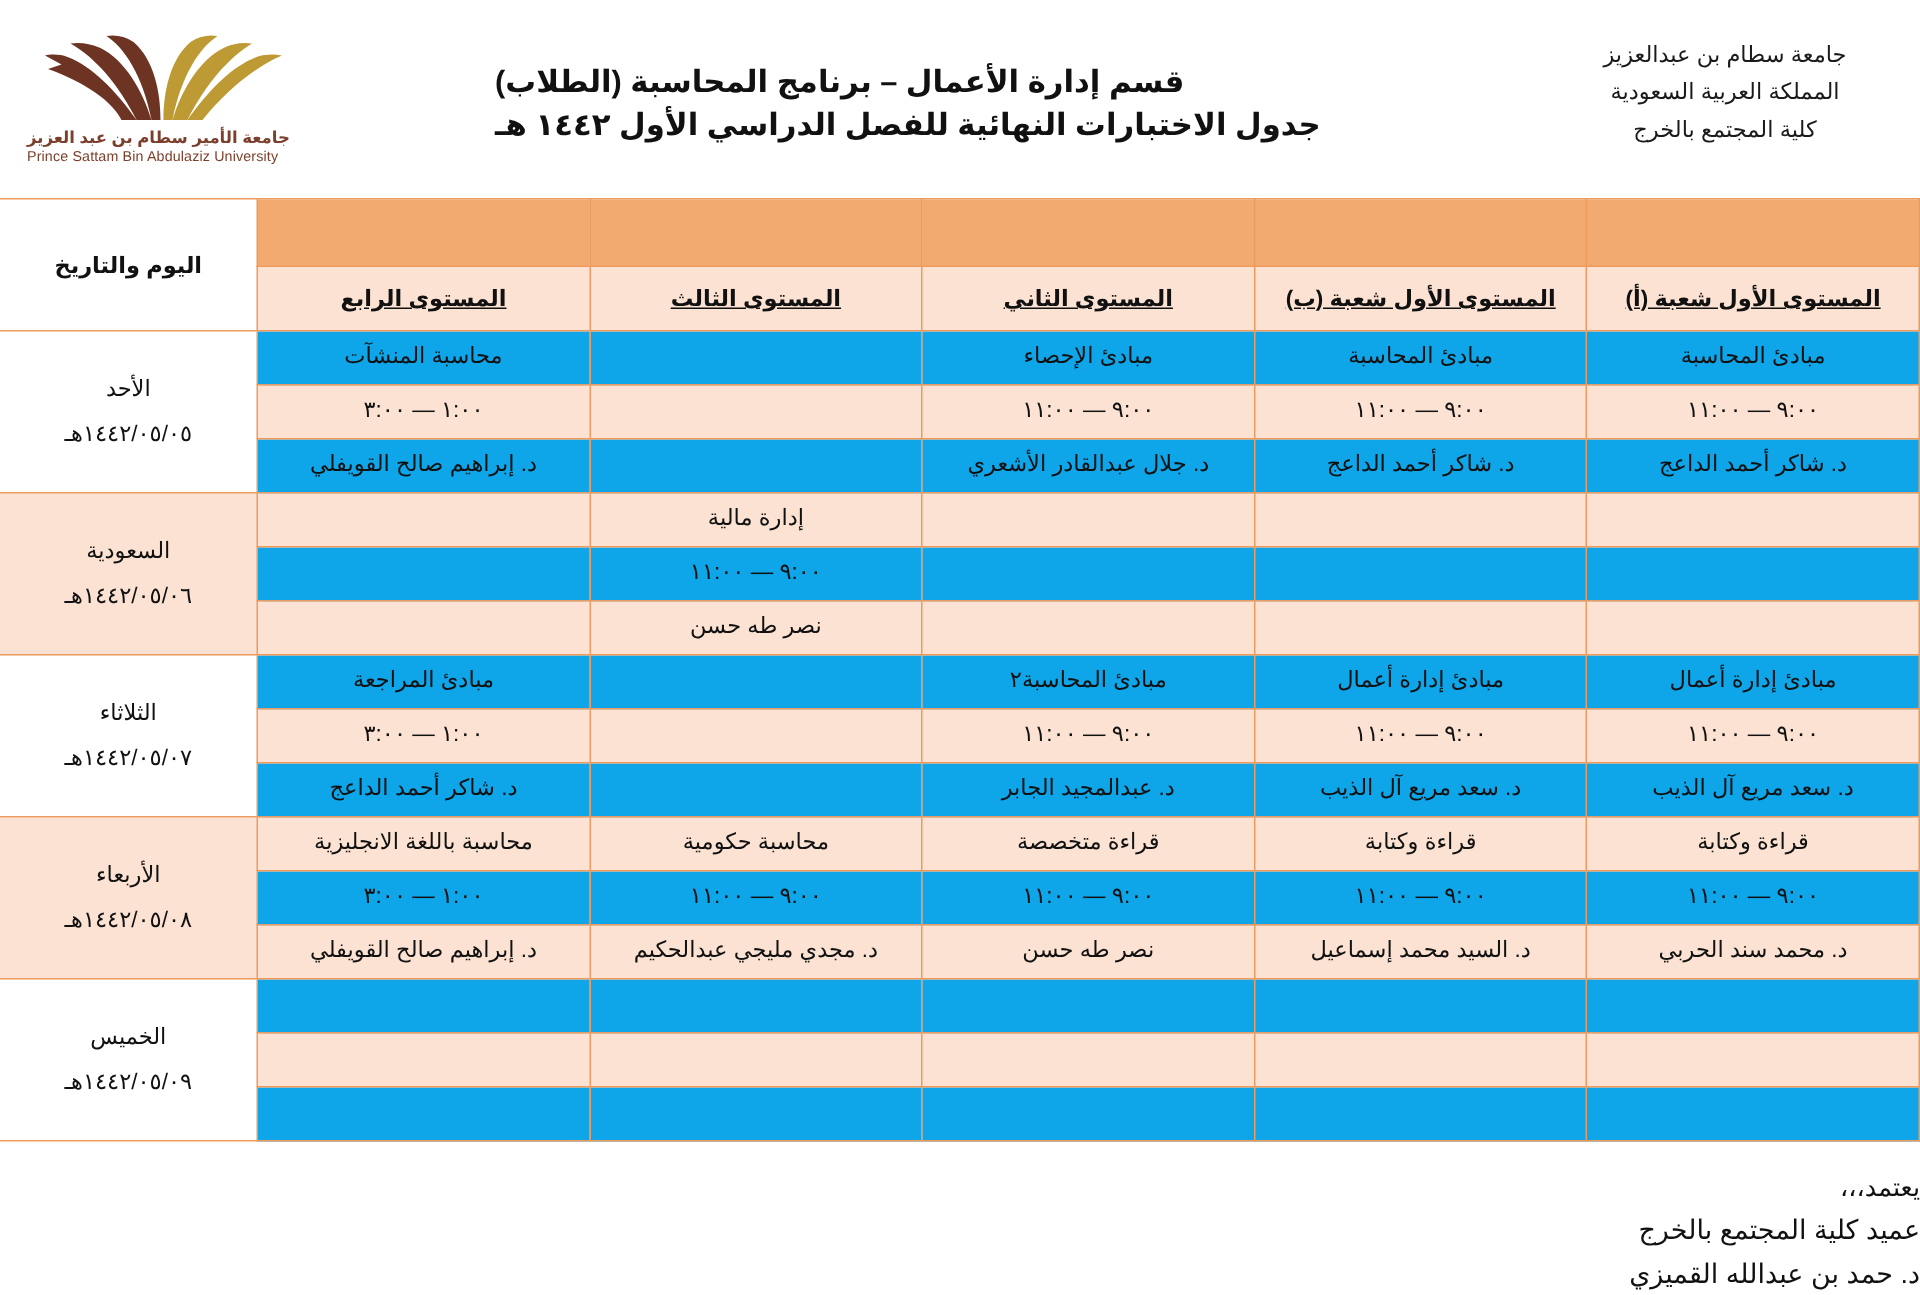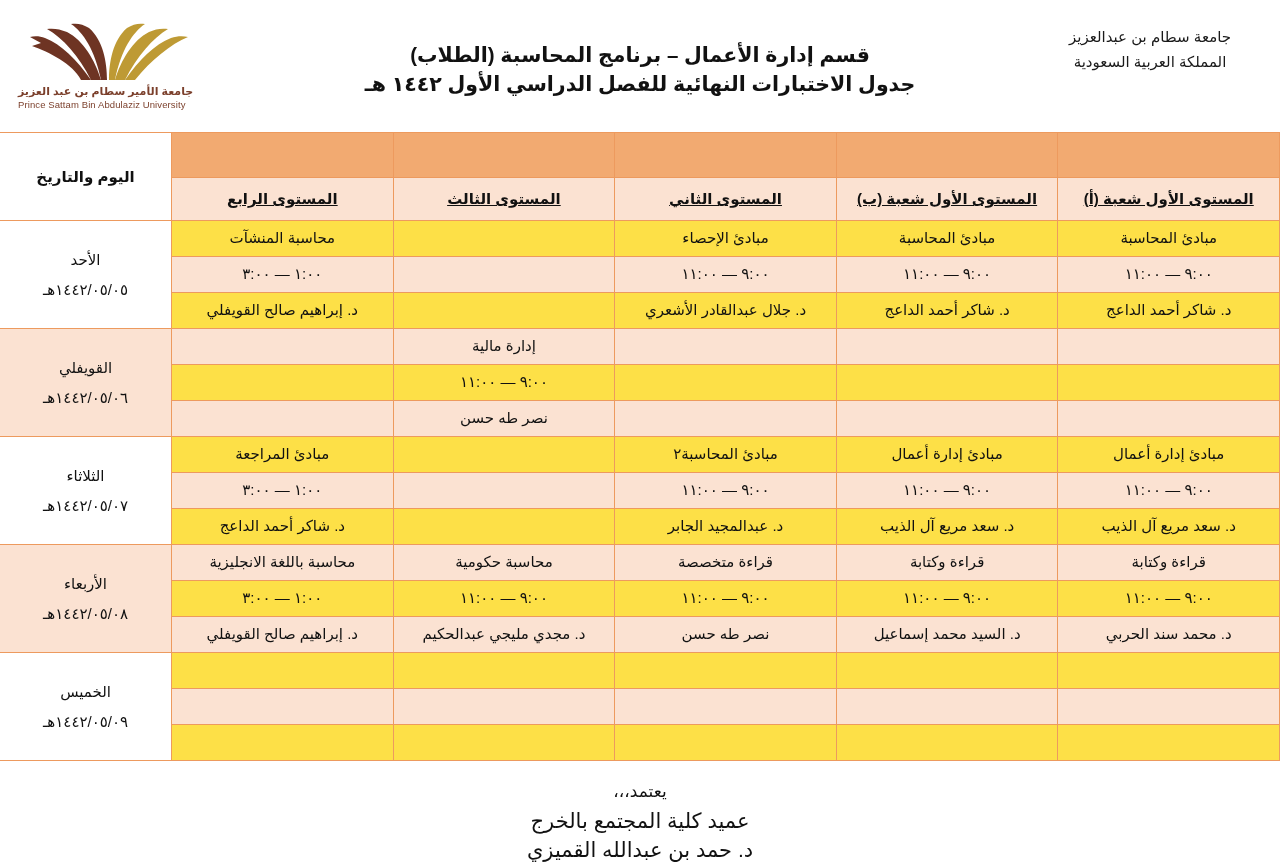--- a/index.html
+++ b/index.html
@@ -51,21 +51,21 @@
     letter-spacing: 0.1px;
   }
 
   .title-block {
     position: absolute;
     top: 40px;
     left: 0;
     right: 0;
     margin: 0 auto;
     width: 620px;
-    text-align: center;
+    text-align: left;
     direction: rtl;
   }
   .title-line {
     font-size: 20.5px;
     font-weight: bold;
     line-height: 29px;
     color: #111;
     white-space: nowrap;
   }
 
@@ -120,41 +120,41 @@
     font-size: 15.5px;
     font-weight: bold;
   }
 
   td.cell {
     height: 35px;
     font-size: 15px;
     line-height: 1.25;
     padding: 0 4px;
   }
-  td.cell.white { background: #fde047; }
+  td.cell.white { background: #0ea5e9; }
   td.cell.tint  { background: #FBE2D2; }
 
   td.daycell {
     font-size: 18.5px;
     font-weight: normal;
     line-height: 30px;
     background: #ffffff;
   }
   td.daycell.tint { background: #FBE2D2; }
   td.daycell .d-name { display: block; }
   td.daycell .d-date { display: block; }
 
   
   .footer {
     margin-top: 16px;
-    text-align: center;
+    text-align: right;
     direction: rtl;
   }
   .footer-line {
-    font-size: 21px;
+    font-size: 18px;
     line-height: 29px;
     color: #111;
   }
   .footer-line.f0 { font-size: 17px; }
   .footer-line.f2 { font-weight: normal; }
 </style>
 </head>
 <body>
 
 <div class="page-header">
@@ -177,20 +177,21 @@
   </div>
 
   <div class="title-block">
     <div class="title-line">قسم إدارة الأعمال – برنامج المحاسبة (الطلاب)</div>
     <div class="title-line">جدول الاختبارات النهائية للفصل الدراسي الأول ١٤٤٢ هـ</div>
   </div>
 
   <div class="org-block">
     <div class="org-line">جامعة سطام بن عبدالعزيز</div>
     <div class="org-line">المملكة العربية السعودية</div>
+    <div class="org-line">كلية المجتمع بالخرج</div>
   </div>
 
 </div>
 
 <table class="schedule">
   <colgroup>
     <col class="c-lvl">
       <col class="c-lvl">
       <col class="c-lvl">
       <col class="c-lvl">
@@ -238,21 +239,21 @@
         <td class="cell white"></td>
         <td class="cell white">د. إبراهيم صالح القويفلي</td>
       </tr>
       <tr>
         <td class="cell tint"></td>
         <td class="cell tint"></td>
         <td class="cell tint"></td>
         <td class="cell tint">إدارة مالية</td>
         <td class="cell tint"></td>
         <td class="daycell tint" rowspan="3">
-          <span class="d-name">القويفلي</span>
+          <span class="d-name">السعودية</span>
           <span class="d-date">١٤٤٢/٠٥/٠٦هـ</span>
         </td>
       </tr>
       <tr>
         <td class="cell white"></td>
         <td class="cell white"></td>
         <td class="cell white"></td>
         <td class="cell white">٩:٠٠ — ١١:٠٠</td>
         <td class="cell white"></td>
       </tr>

